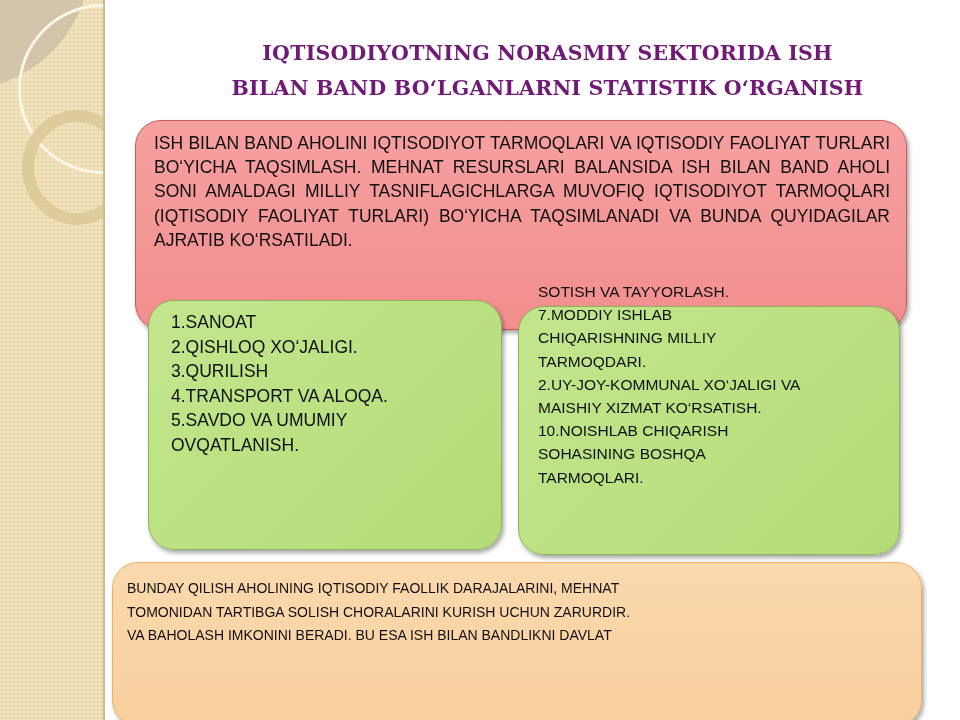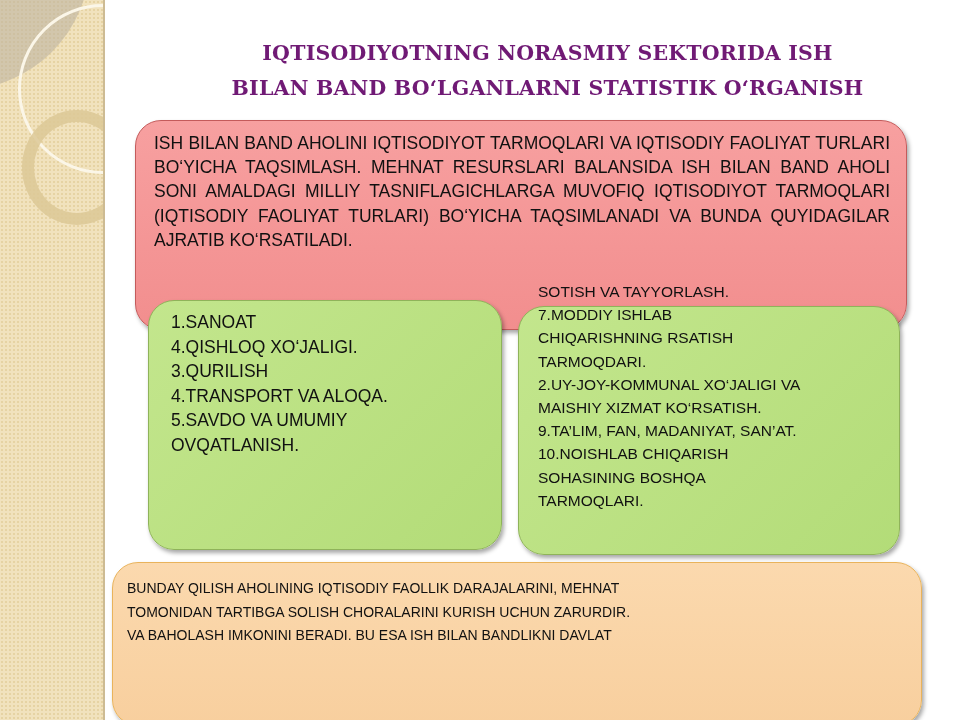--- a/index.html
+++ b/index.html
@@ -87,36 +87,35 @@
   <span class="line">IQTISODIYOTNING NORASMIY SEKTORIDA ISH</span>
   <span class="line">BILAN BAND BO‘LGANLARNI STATISTIK O‘RGANISH</span>
 </div>
 
 <div class="box red">
   <span>ISH BILAN BAND AHOLINI IQTISODIYOT TARMOQLARI VA IQTISODIY FAOLIYAT TURLARI BO‘YICHA TAQSIMLASH. MEHNAT RESURSLARI BALANSIDA ISH BILAN BAND AHOLI SONI AMALDAGI MILLIY TASNIFLAGICHLARGA MUVOFIQ IQTISODIYOT TARMOQLARI (IQTISODIY FAOLIYAT TURLARI) BO‘YICHA TAQSIMLANADI VA BUNDA QUYIDAGILAR AJRATIB KO‘RSATILADI.</span>
 </div>
 
 <div class="box green-left">
   <span class="line">1.SANOAT</span>
-  <span class="line">4.QISHLOQ XO‘JALIGI.</span>
+  <span class="line">2.QISHLOQ XO‘JALIGI.</span>
   <span class="line">3.QURILISH</span>
   <span class="line">4.TRANSPORT VA ALOQA.</span>
   <span class="line">5.SAVDO VA UMUMIY</span>
   <span class="line">OVQATLANISH.</span>
 </div>
 
 <div class="box green-right"></div>
 <div class="green-right-list">
   <span class="line">SOTISH VA TAYYORLASH.</span>
   <span class="line">7.MODDIY ISHLAB</span>
-  <span class="line">CHIQARISHNING RSATISH</span>
+  <span class="line">CHIQARISHNING MILLIY</span>
   <span class="line">TARMOQDARI.</span>
   <span class="line">2.UY-JOY-KOMMUNAL XO‘JALIGI VA</span>
   <span class="line">MAISHIY XIZMAT KO‘RSATISH.</span>
-  <span class="line">9.TA’LIM, FAN, MADANIYAT, SAN’AT.</span>
   <span class="line">10.NOISHLAB CHIQARISH</span>
   <span class="line">SOHASINING BOSHQA</span>
   <span class="line">TARMOQLARI.</span>
 </div>
 
 <div class="box orange">
   <span class="line">BUNDAY QILISH AHOLINING IQTISODIY FAOLLIK DARAJALARINI, MEHNAT</span>
   <span class="line">TOMONIDAN TARTIBGA SOLISH CHORALARINI KURISH UCHUN ZARURDIR.</span>
   <span class="line">VA BAHOLASH IMKONINI BERADI. BU ESA ISH BILAN BANDLIKNI DAVLAT</span>
 </div>

